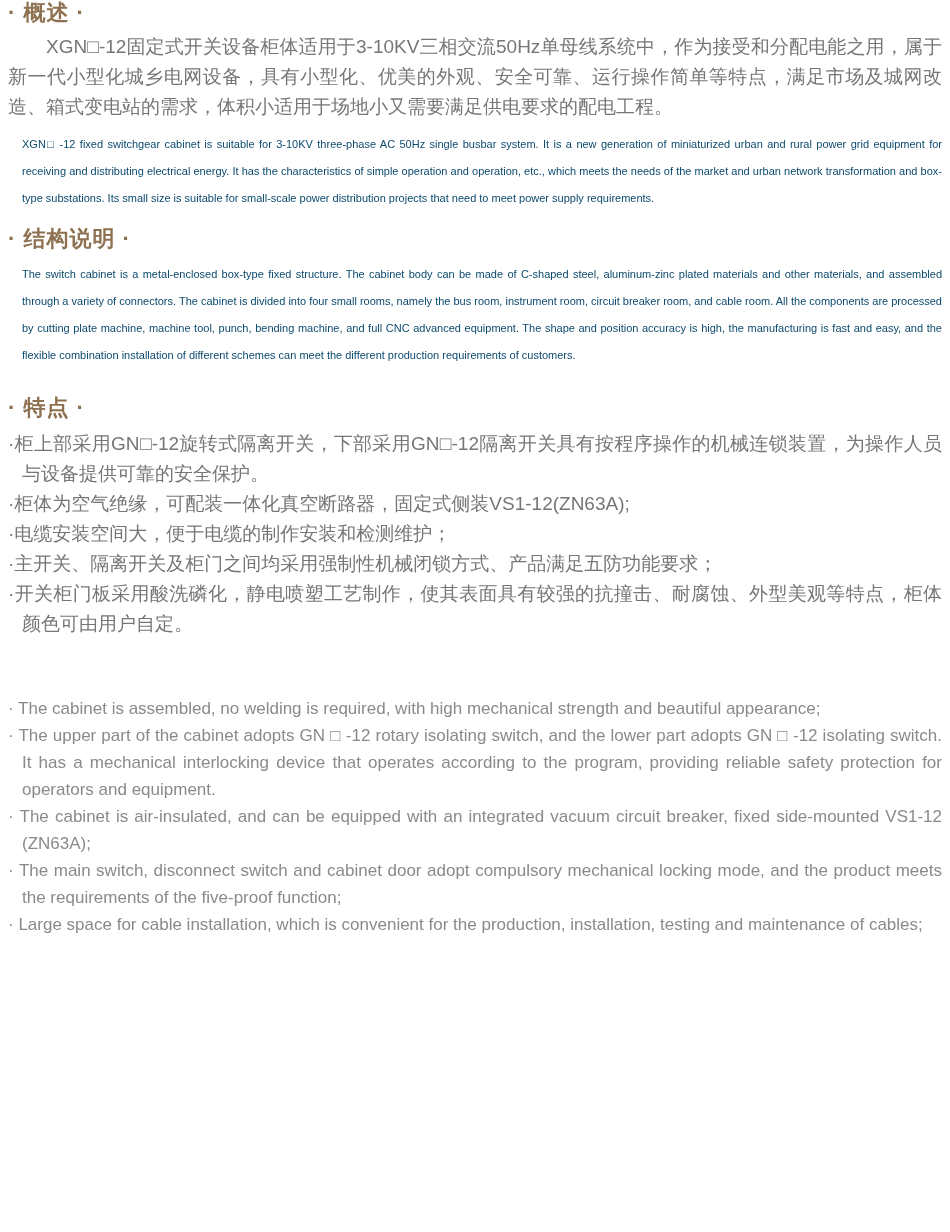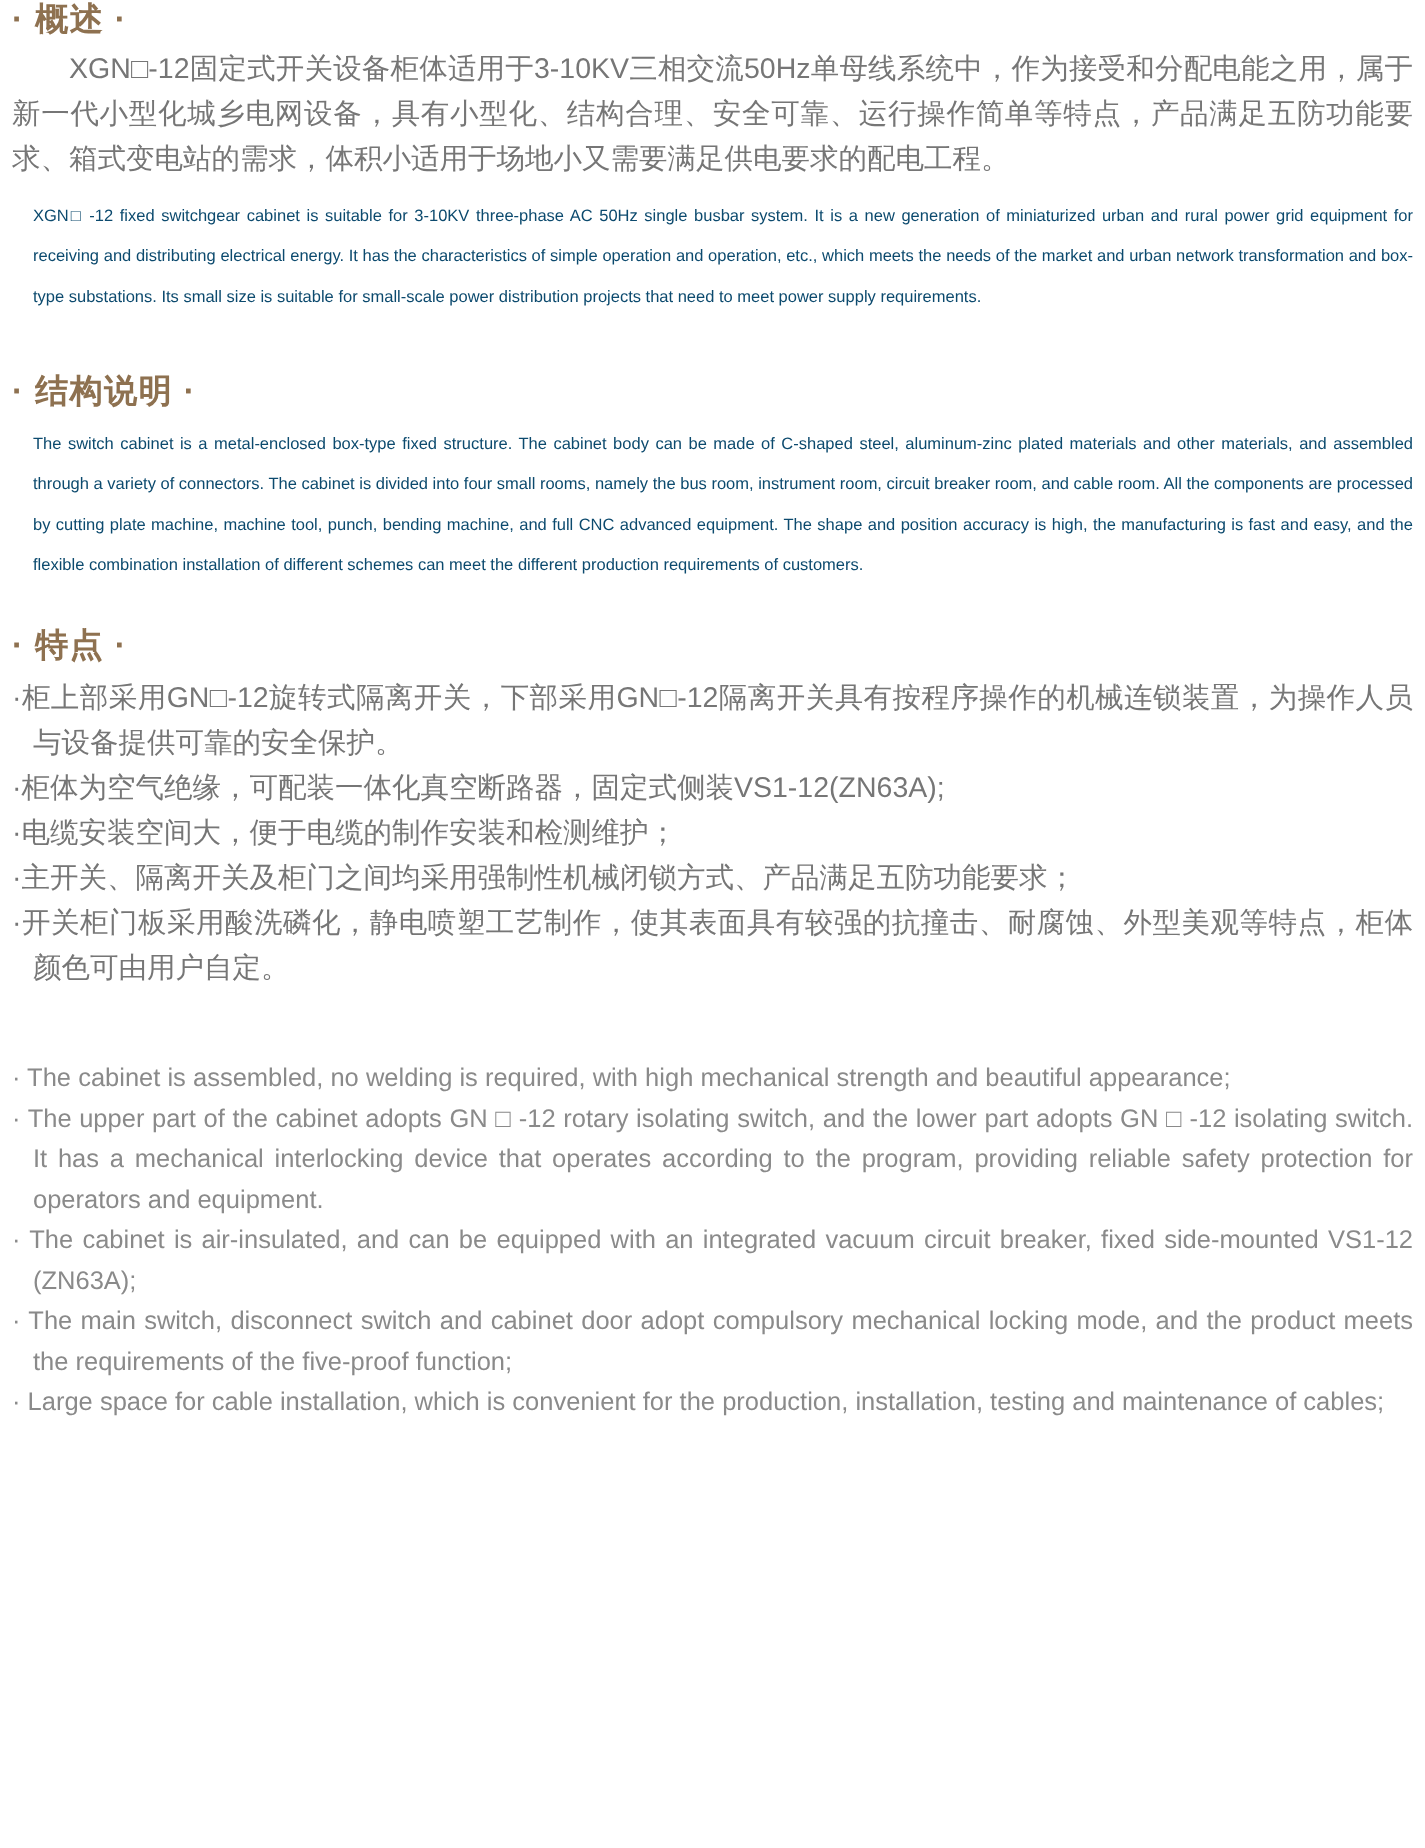--- a/index.html
+++ b/index.html
@@ -19,21 +19,21 @@
     width: 950px;
   }
   .sec-heading {
     color: #8e7150;
     font-weight: bold;
     font-size: 22px;
     line-height: 26px;
     letter-spacing: 1px;
     margin: 0;
   }
-  .sec-heading.h2 { margin-top: 36px; }
+  .sec-heading.h2 { margin-top: 14px; }
   .sec-heading.h3 { margin-top: 26px; }
   .zh-para {
     color: #767676;
     font-size: 19px;
     line-height: 30px;
     text-align: justify;
     text-indent: 2em;
     margin: 6px 0 0 0;
   }
   .en-para {
@@ -46,38 +46,38 @@
   .zh-bullets { margin-top: 8px; }
   .zh-bullet {
     color: #767676;
     font-size: 19px;
     line-height: 30px;
     text-align: justify;
     padding-left: 14px;
     text-indent: -14px;
     margin: 0;
   }
-  .en-bullets { margin-top: 44px; }
+  .en-bullets { margin-top: 56px; }
   .en-bullet {
     color: #8a8a8a;
     font-size: 17px;
     line-height: 27px;
     text-align: justify;
     padding-left: 14px;
     text-indent: -14px;
     margin: 0;
   }
 </style>
 </head>
 <body>
 
 <div class="page">
 
   <h2 class="sec-heading h1">· 概述 ·</h2>
-  <p class="zh-para">XGN□-12固定式开关设备柜体适用于3-10KV三相交流50Hz单母线系统中，作为接受和分配电能之用，属于新一代小型化城乡电网设备，具有小型化、结构合理、安全可靠、运行操作简单等特点，产品满足五防功能要求、箱式变电站的需求，体积小适用于场地小又需要满足供电要求的配电工程。</p>
+  <p class="zh-para">XGN□-12固定式开关设备柜体适用于3-10KV三相交流50Hz单母线系统中，作为接受和分配电能之用，属于新一代小型化城乡电网设备，具有小型化、优美的外观、安全可靠、运行操作简单等特点，满足市场及城网改造、箱式变电站的需求，体积小适用于场地小又需要满足供电要求的配电工程。</p>
   <p class="en-para">XGN□ -12 fixed switchgear cabinet is suitable for 3-10KV three-phase AC 50Hz single busbar system. It is a new generation of miniaturized urban and rural power grid equipment for receiving and distributing electrical energy. It has the characteristics of simple operation and operation, etc., which meets the needs of the market and urban network transformation and box-type substations. Its small size is suitable for small-scale power distribution projects that need to meet power supply requirements.</p>
 
   <h2 class="sec-heading h2">· 结构说明 ·</h2>
   <p class="en-para">The switch cabinet is a metal-enclosed box-type fixed structure. The cabinet body can be made of C-shaped steel, aluminum-zinc plated materials and other materials, and assembled through a variety of connectors. The cabinet is divided into four small rooms, namely the bus room, instrument room, circuit breaker room, and cable room. All the components are processed by cutting plate machine, machine tool, punch, bending machine, and full CNC advanced equipment. The shape and position accuracy is high, the manufacturing is fast and easy, and the flexible combination installation of different schemes can meet the different production requirements of customers.</p>
 
   <h2 class="sec-heading h3">· 特点 ·</h2>
 
   <div class="zh-bullets">
     <p class="zh-bullet">·柜上部采用GN□-12旋转式隔离开关，下部采用GN□-12隔离开关具有按程序操作的机械连锁装置，为操作人员与设备提供可靠的安全保护。</p>
     <p class="zh-bullet">·柜体为空气绝缘，可配装一体化真空断路器，固定式侧装VS1-12(ZN63A);</p>

